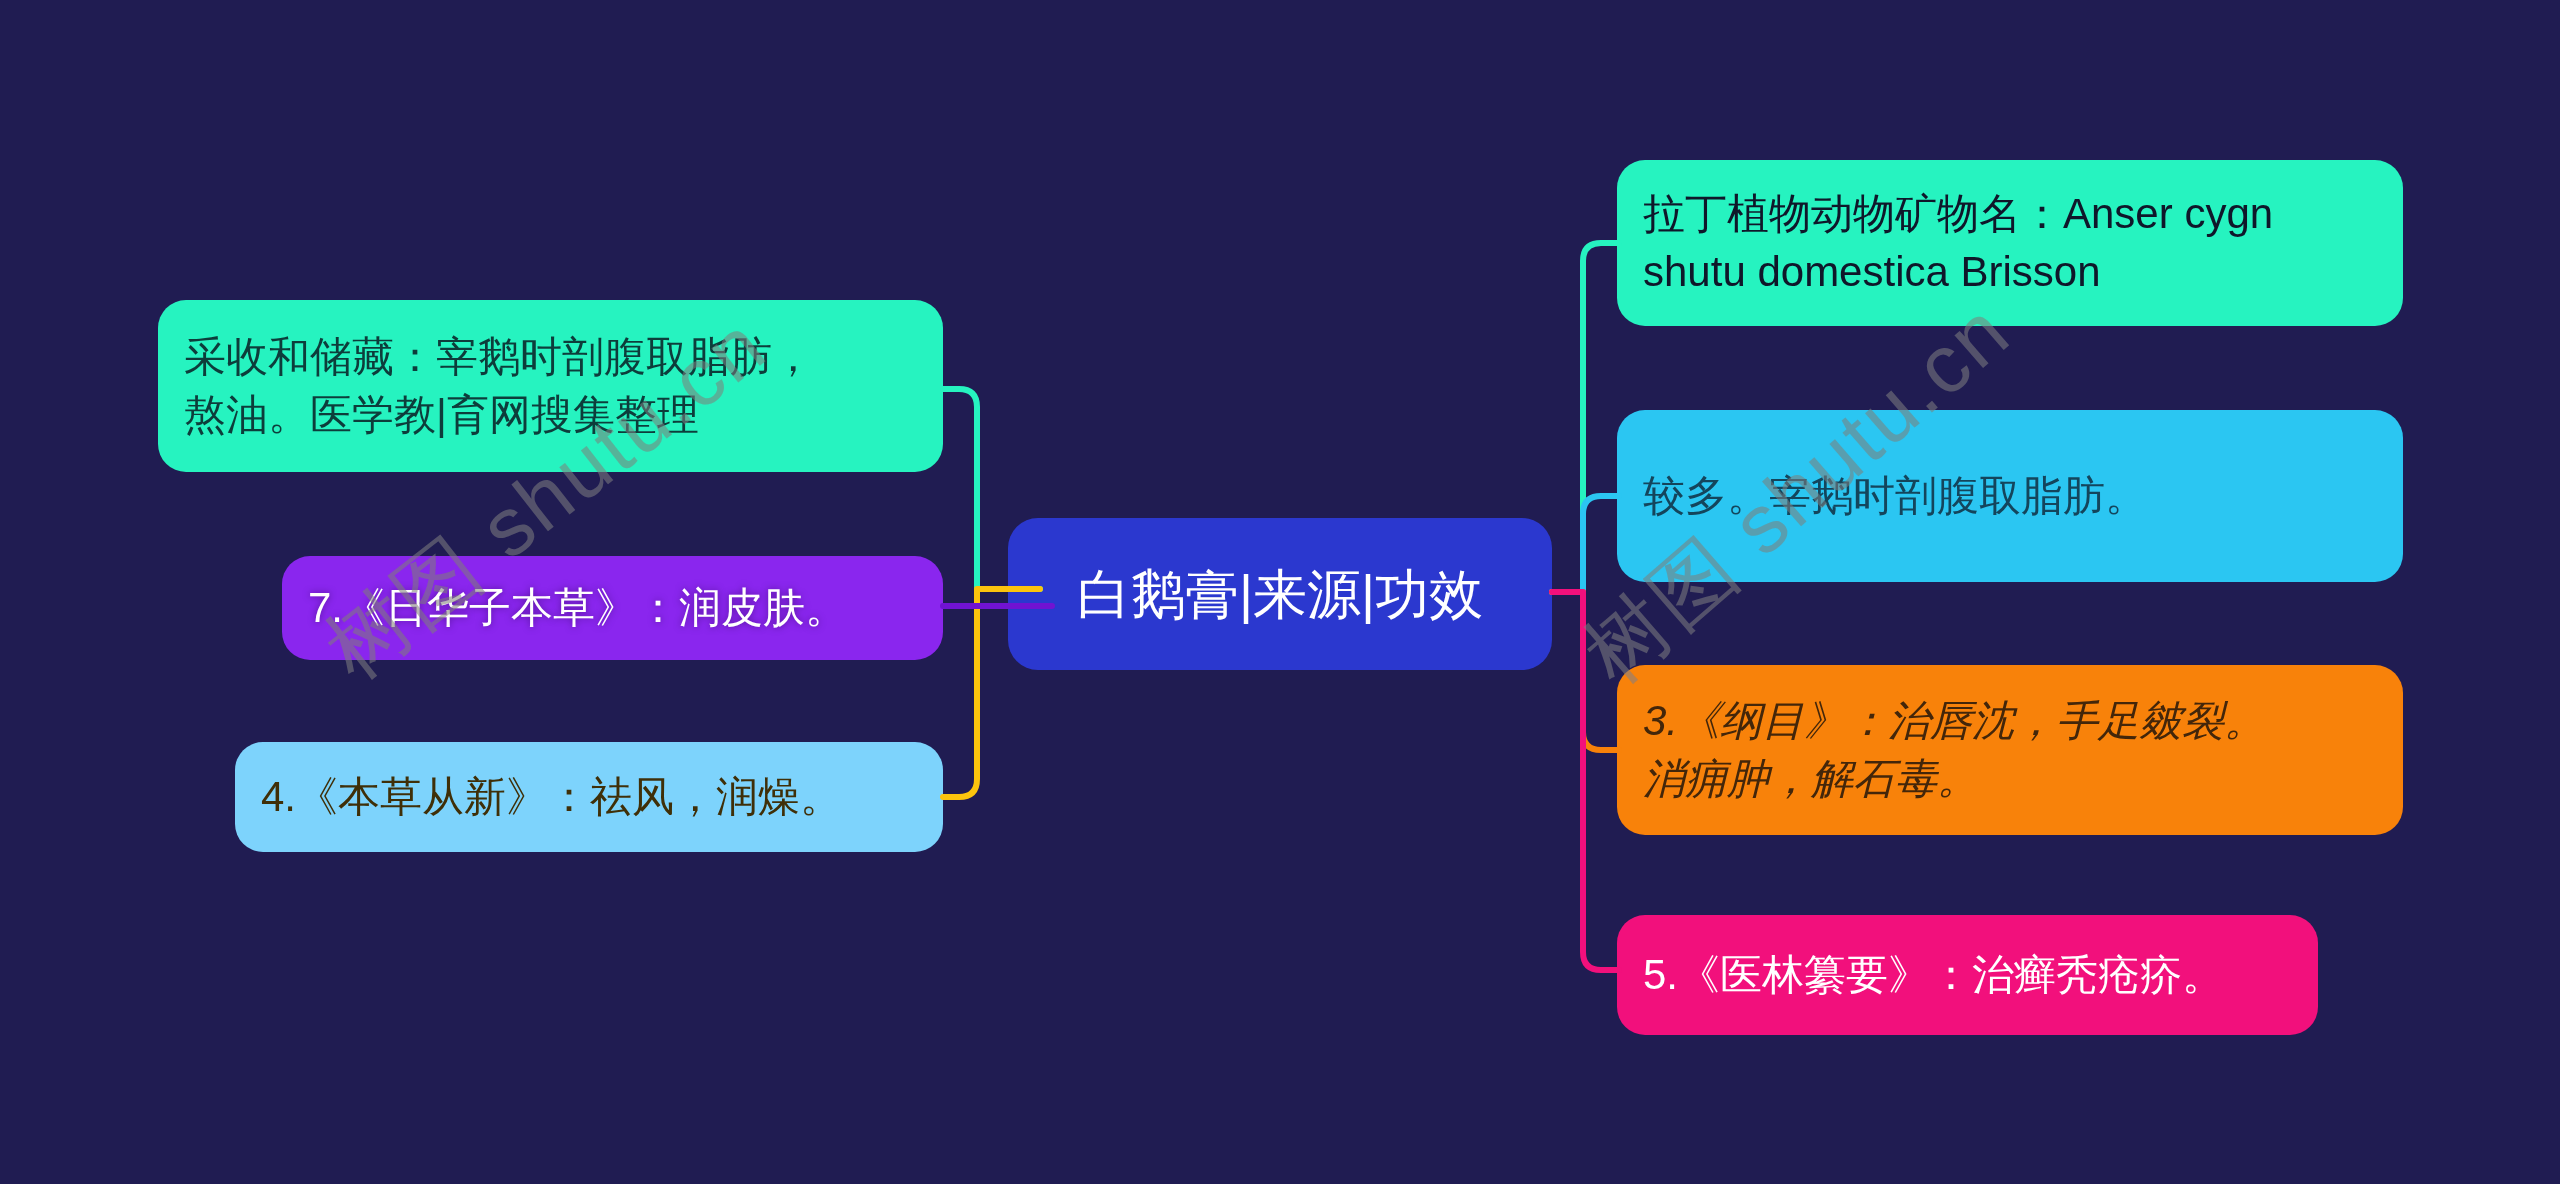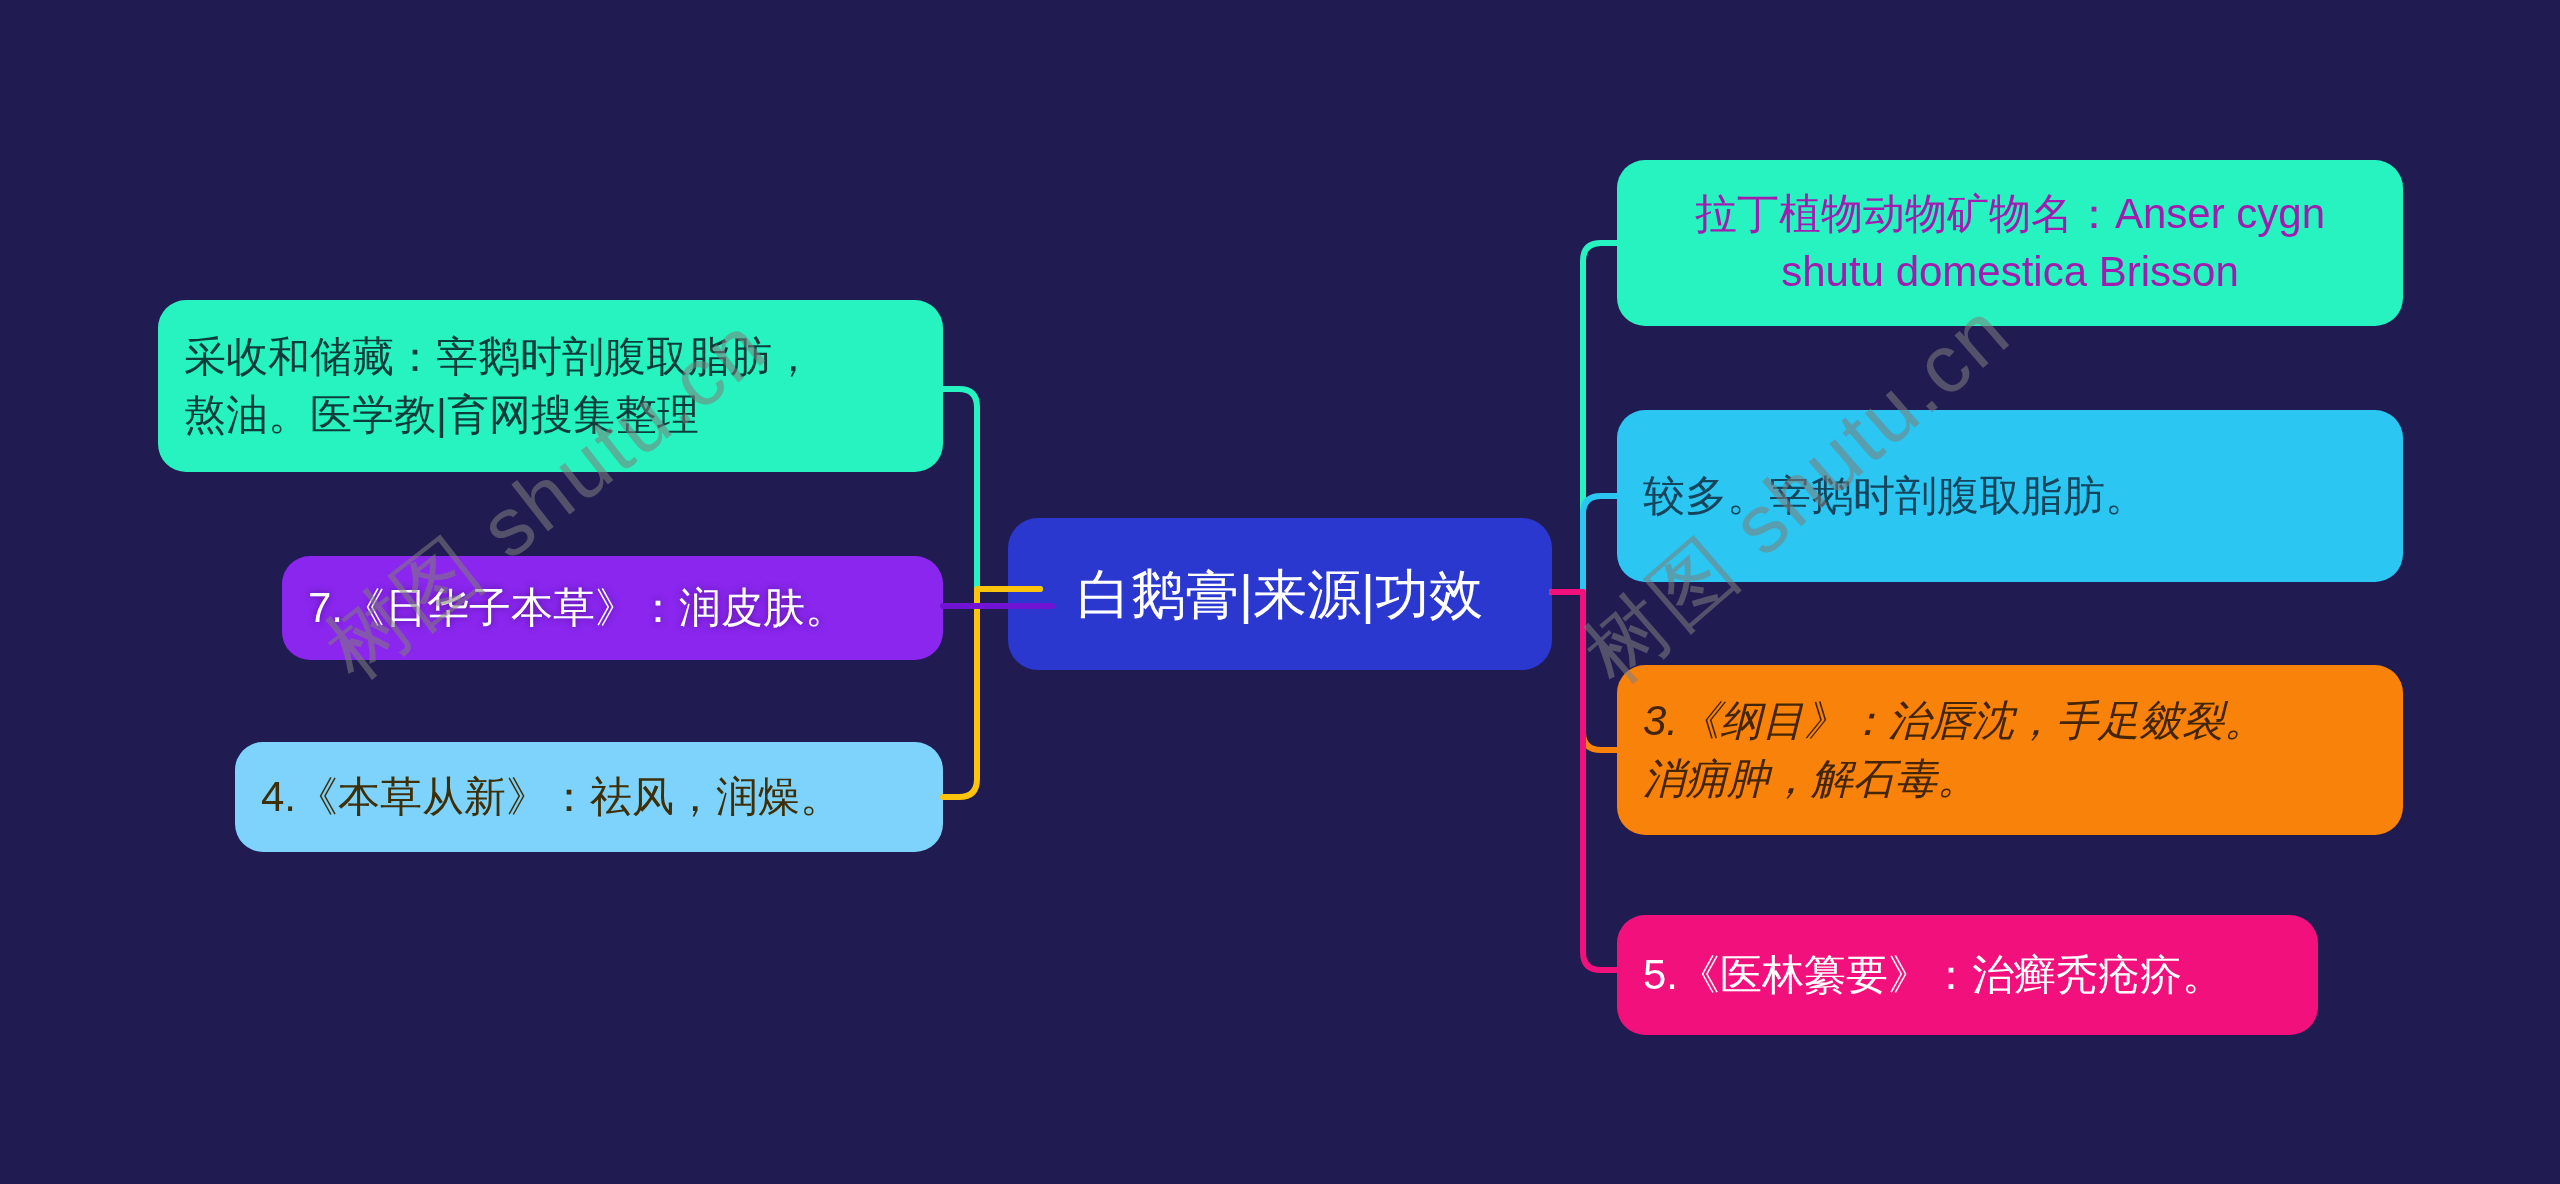--- a/index.html
+++ b/index.html
@@ -17,21 +17,21 @@
   .node .line { white-space:nowrap; }
   .node-central {
     left:1008px; top:518px; width:544px; height:152px;
     background:#2b38cf; color:#ffffff; border-radius:30px;
     align-items:center; font-size:54px; line-height:70px; padding:0;
   }
   .node-green  { left:158px;  top:300px; width:785px; height:172px; background:#26f3c0; color:#0d3d3b; }
   .node-purple { left:282px;  top:556px; width:661px; height:104px; background:#8a26ee; color:#ffffff;
                  text-shadow:0 0 7px rgba(40,5,80,.55); }
   .node-yellow { left:235px;  top:742px; width:708px; height:110px; background:#7dd3fc; color:#3f2f08; }
-  .node-teal   { left:1617px; top:160px; width:786px; height:166px; background:#26f3c0; color:#a21caf;align-items:center; }
+  .node-teal   { left:1617px; top:160px; width:786px; height:166px; background:#26f3c0; color:#0f172a; }
   .node-cyan   { left:1617px; top:410px; width:786px; height:172px; background:#2bc6f2; color:#14455c; }
   .node-orange { left:1617px; top:665px; width:786px; height:170px; background:#f8820a; color:#43260a;font-style:italic; }
   .node-pink   { left:1617px; top:915px; width:701px; height:120px; background:#f2107c; color:#ffffff; }
   svg.edges { position:absolute; left:0; top:0; z-index:2; pointer-events:none; }
   svg.edges path { fill:none; stroke-width:6; stroke-linecap:round; stroke-linejoin:round; }
   .wm {
     position:absolute; z-index:3; pointer-events:none; white-space:nowrap;
     font-size:82px; letter-spacing:3px; color:#d8d8e8; opacity:.32;
     mix-blend-mode:exclusion; transform-origin:0 50%;
   }

